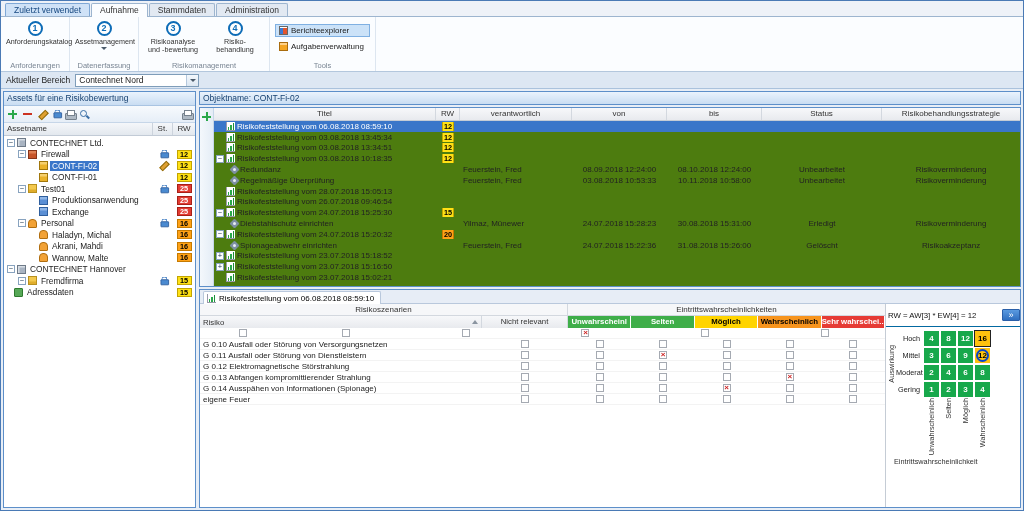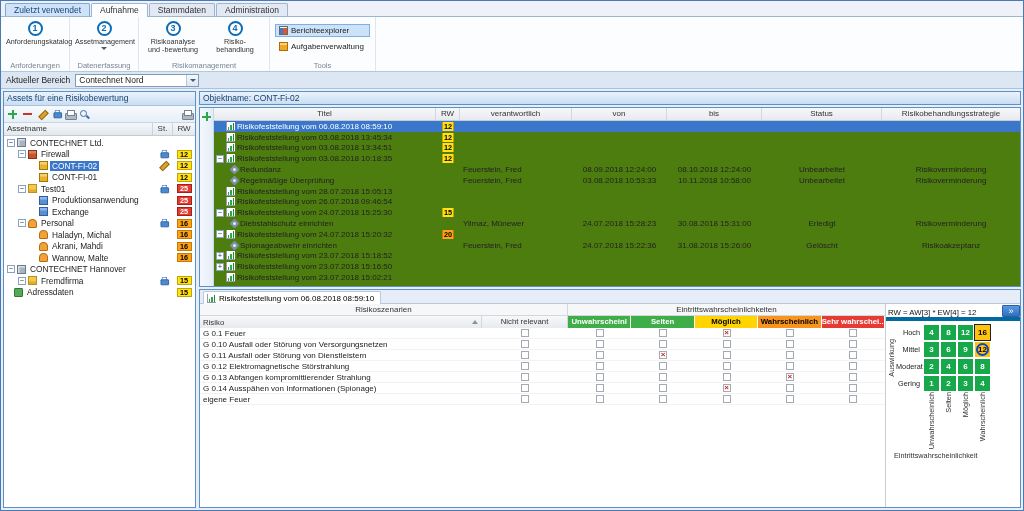--- a/index.html
+++ b/index.html
@@ -94,21 +94,21 @@
 .sc-body{flex:1;overflow:hidden}
 .sc-row{height:11px;display:flex;align-items:center;font-size:8px;color:#222;border-bottom:1px solid #f3f3f3}
 .sc-risiko{width:282px;flex:none;padding-left:3px;white-space:nowrap;overflow:hidden}
 .sc-nr{width:86px;flex:none;display:flex;justify-content:center}
 .sc-cell{flex:1;display:flex;justify-content:center}
 .cb{width:8px;height:8px;border:1px solid #a5aab2;background:#fff;font-size:8px;line-height:6px;text-align:center;color:#cc2222;font-weight:bold;cursor:pointer}
 .cb.checked::before{content:"×"}
 .sort-asc{width:0;height:0;border-left:3px solid transparent;border-right:3px solid transparent;border-bottom:4px solid #8a94a0}
 
 .matrix-panel{width:134px;flex:none;display:flex;flex-direction:column;background:#fff;font-size:8px}
-.mx-header{height:17px;flex:none;display:flex;align-items:flex-end;justify-content:space-between;padding-left:2px;border-bottom:4px solid #0369a1;color:#111}
+.mx-header{height:23px;flex:none;display:flex;align-items:center;justify-content:space-between;padding-left:2px;border-bottom:1px solid #0369a1;color:#111}
 .mx-title{font-size:7.8px;white-space:nowrap}
 .mx-expand{width:18px;height:12px;flex:none;background:linear-gradient(#5a9ae0,#2f6fc0);color:#fff;font-size:9px;line-height:11px;text-align:center;border:1px solid #2a5fa8;border-radius:1px;cursor:pointer}
 .mx-body{display:flex;padding-top:3px}
 .mx-yaxis{width:10px;display:flex;align-items:center;justify-content:center}
 .vtext{writing-mode:vertical-rl;transform:rotate(180deg);font-size:7.3px;color:#333;white-space:nowrap}
 .mx-rowlabels{width:27px;flex:none;display:flex;flex-direction:column}
 .mx-rowlabel{height:17px;line-height:17px;text-align:right;padding-right:3px;font-size:7.3px;color:#222}
 .mx-grid{display:grid;grid-template-columns:repeat(4,17px);grid-auto-rows:17px;background:#fff}
 .mx-cell{position:relative;display:flex;align-items:center;justify-content:center;font-size:8px;font-weight:bold;color:#fff;border:1px solid #fff;cursor:pointer}
 .mx-g{background:#17a84b}
@@ -682,21 +682,20 @@
               </div>
               <div class="sc-h sc-h-nr">Nicht relevant</div>
               <div class="sc-h sc-h-l" style="background: rgb(63, 174, 73); color: rgb(255, 255, 255);">Unwahrscheinl</div>
               <div class="sc-h sc-h-l" style="background: rgb(63, 174, 73); color: rgb(255, 255, 255);">Selten</div>
               <div class="sc-h sc-h-l" style="background: rgb(255, 212, 0); color: rgb(0, 0, 0);">Möglich</div>
               <div class="sc-h sc-h-l" style="background: rgb(247, 148, 29); color: rgb(0, 0, 0);">Wahrscheinlich</div>
               <div class="sc-h sc-h-l" style="background: rgb(230, 59, 53); color: rgb(255, 255, 255);">Sehr wahrschei...</div>
             </div>
             <div class="sc-body">
                 <div class="sc-row">
-                  <div class="sc-risiko">G 0.1 Feuer</div>
                   <div class="sc-nr">
                     <span class="cb"></span>
                   </div>
                   <div class="sc-cell">
                     <span class="cb"></span>
                   </div>
                   <div class="sc-cell">
                     <span class="cb"></span>
                   </div>
                   <div class="sc-cell">

